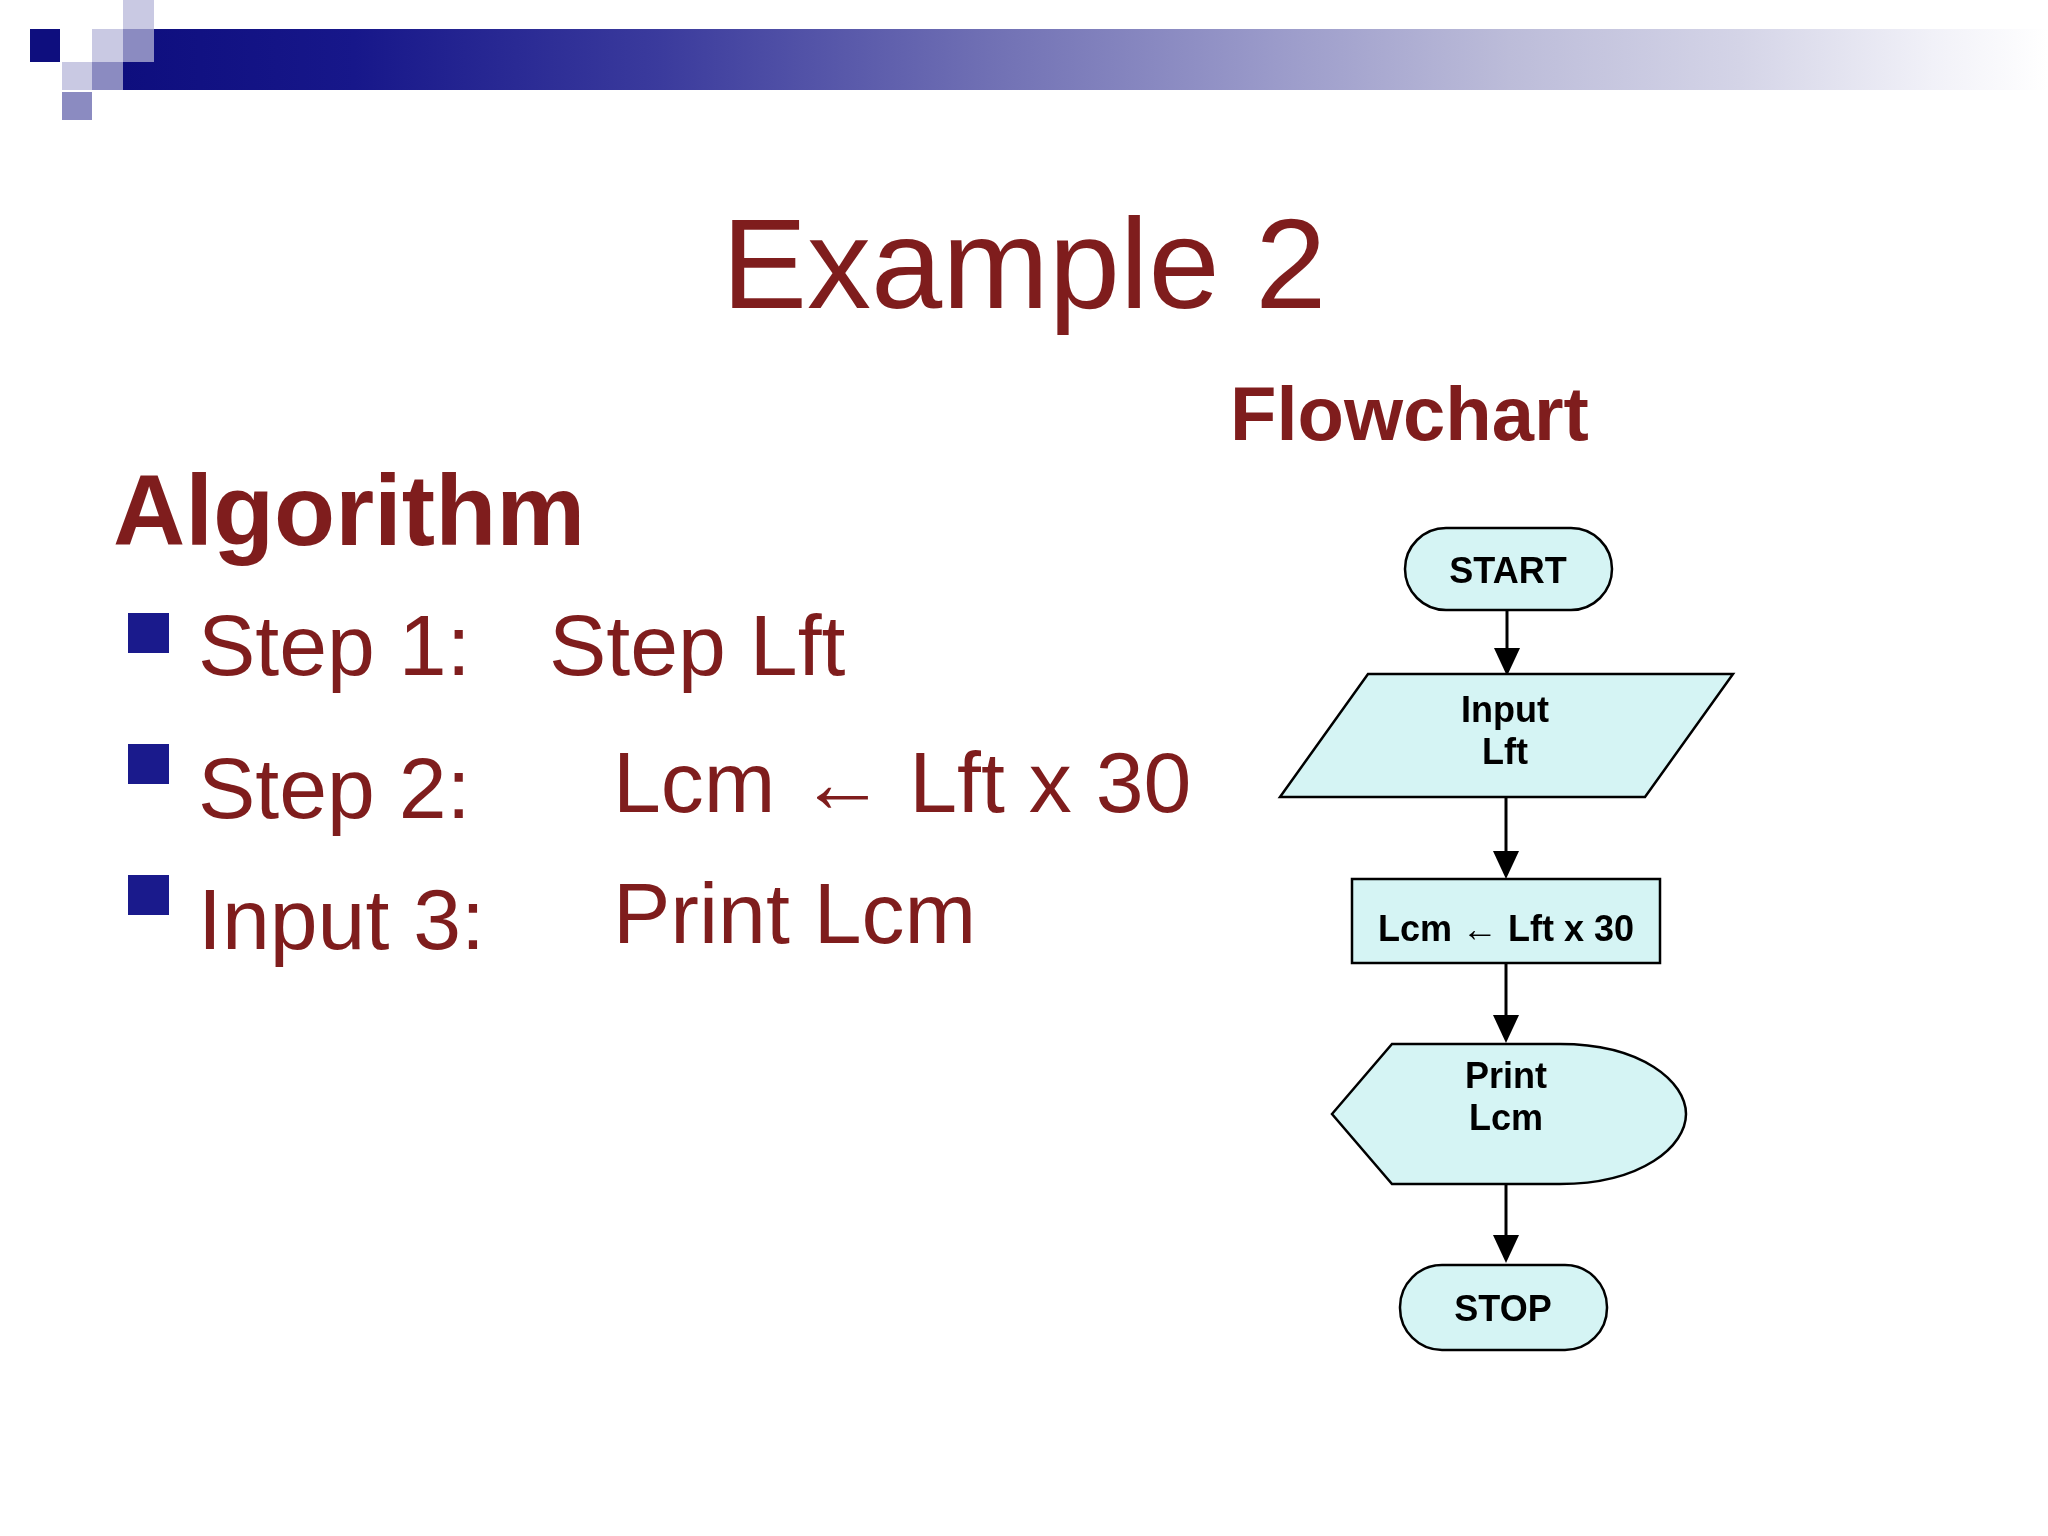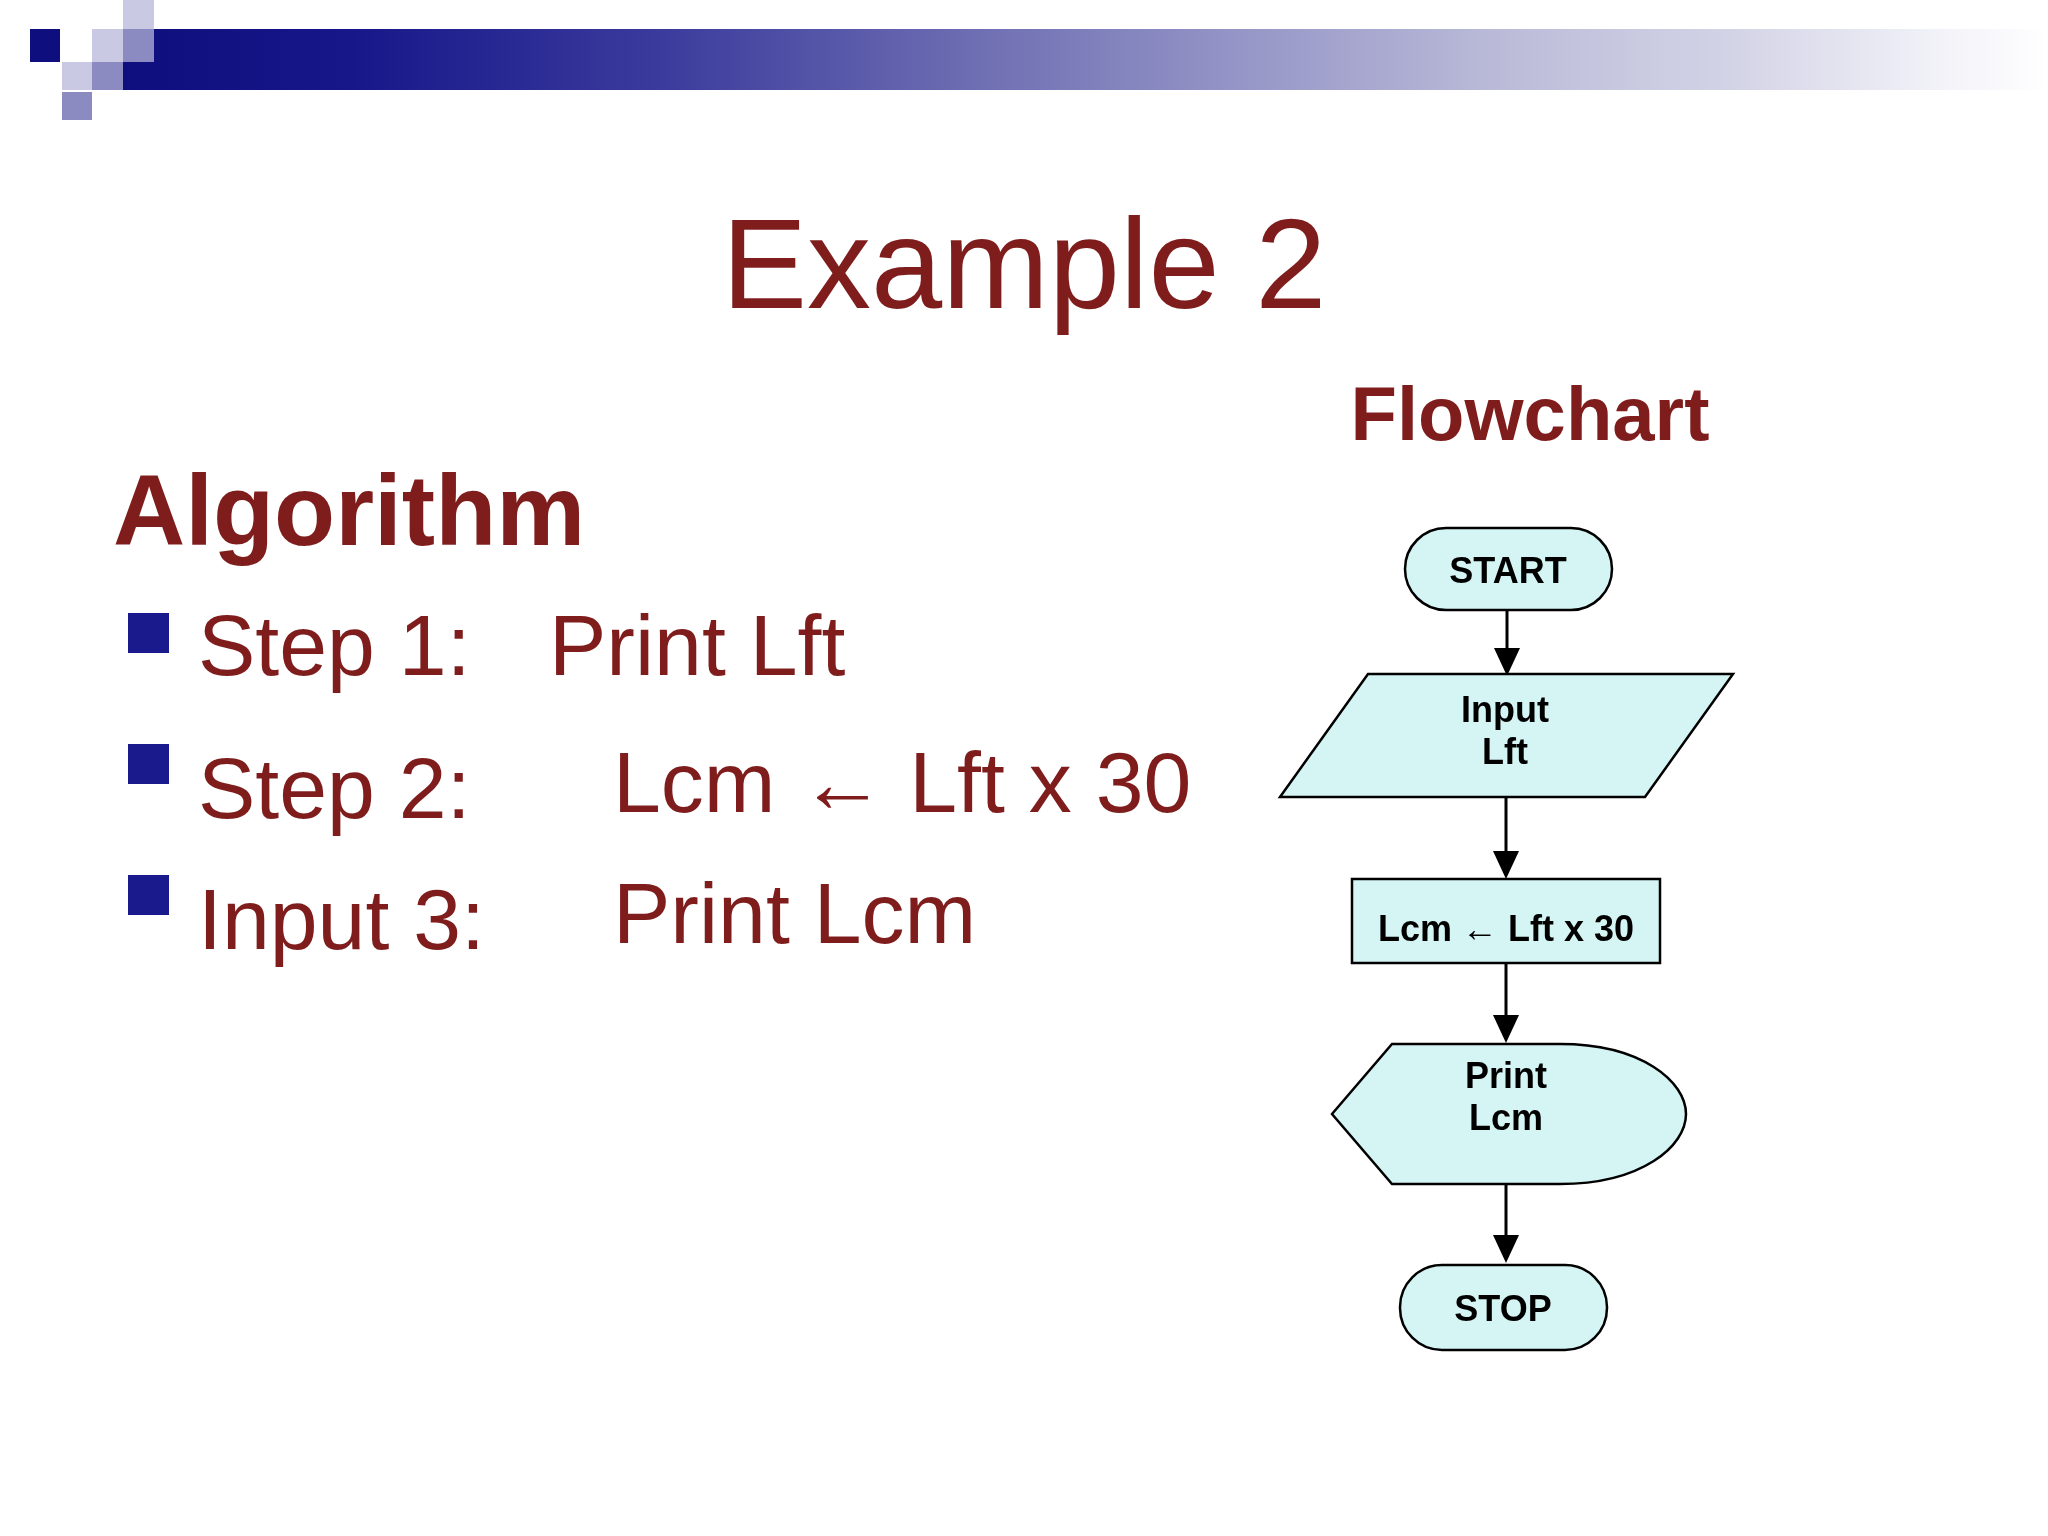--- a/index.html
+++ b/index.html
@@ -19,21 +19,21 @@
   .sq-navy     { background:#0e0e7e; }
   .sq-lavender { background:#c9c9e3; }
   .sq-purple   { background:#8b8bc1; }
 
   .title {
     position:absolute; left:0; top:200px; width:2048px;
     font-size:128px; line-height:1; text-align:center; white-space:nowrap;
   }
   .flowchart-heading {
     position:absolute; left:1230px; top:376px; width:600px;
-    font-size:76px; line-height:1; font-weight:bold; text-align:center; white-space:nowrap;
+    font-size:76px; line-height:1; font-weight:bold; white-space:nowrap;
   }
   .algorithm-heading {
     position:absolute; left:113px; top:460px;
     font-size:100px; line-height:1; font-weight:bold; white-space:nowrap;text-align:right;
   }
 
   .bullet {
     position:absolute; left:128px; width:41px; height:40px; background:#1a1a8c;
   }
   .b1 { top:613px; } .b2 { top:744px; } .b3 { top:875px; }
@@ -72,21 +72,21 @@
   <div class="title">Example 2</div>
   <div class="flowchart-heading">Flowchart</div>
   <div class="algorithm-heading">Algorithm</div>
 
   <div class="bullet b1"></div>
   <div class="bullet b2"></div>
   <div class="bullet b3"></div>
 
   <div class="step-row r1">
     <span class="step-label w1">Step 1:</span>
-    <span class="step-action">Print Lft</span>
+    <span class="step-action">Step Lft</span>
   </div>
   <div class="step-row r2">
     <span class="step-label w2">Step 2:</span>
     <span class="step-action">Lcm ← Lft x 30</span>
   </div>
   <div class="step-row r3">
     <span class="step-label w2">Input 3:</span>
     <span class="step-action">Print Lcm</span>
   </div>
 

